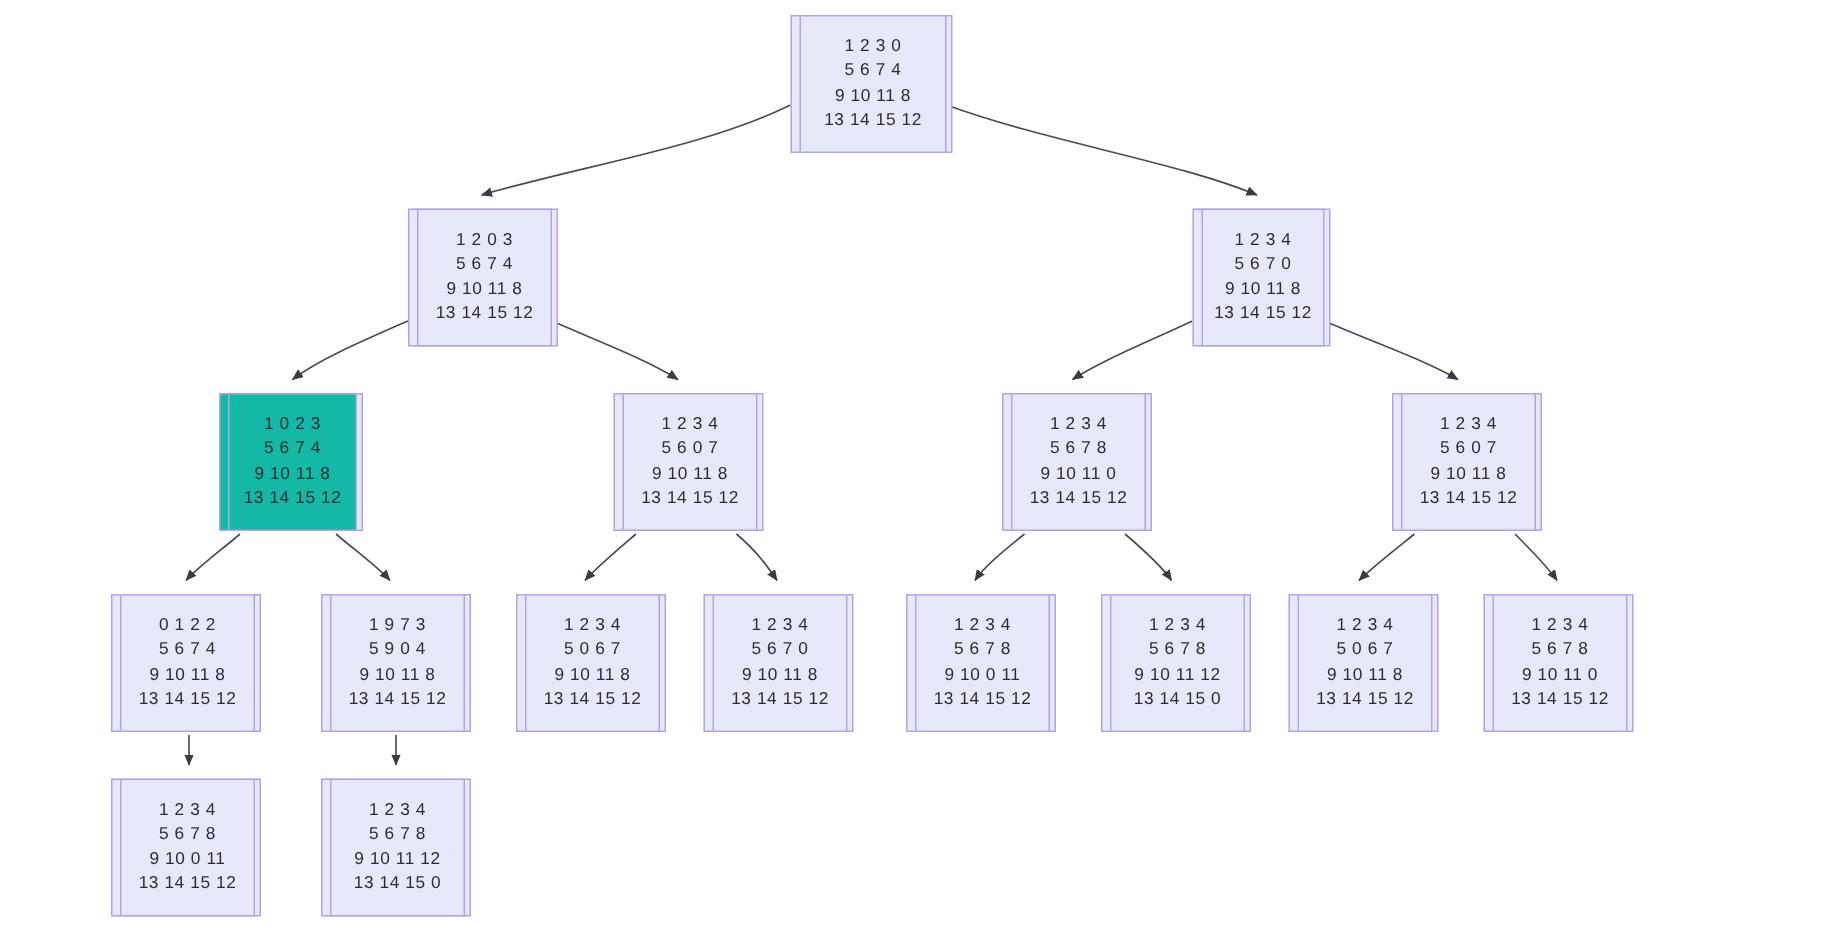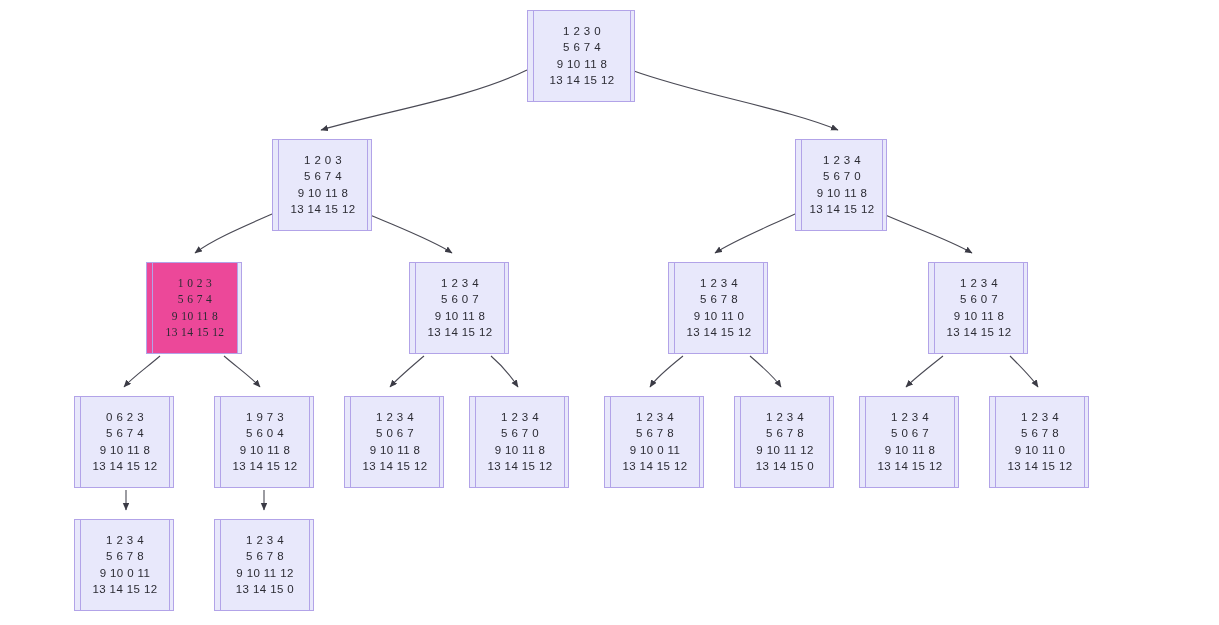--- a/index.html
+++ b/index.html
@@ -105,21 +105,21 @@
         </div>
       </div>
       <div class="node" style="left: 795px; top: 139px; width: 88px; height: 92px; background: rgb(232, 232, 251); border-color: rgb(178, 163, 232);">
         <div class="node-inner" style="border-left-color: rgb(178, 163, 232);">
           <div class="node-row" style="color: rgb(43, 43, 51);">1 2 3 4</div>
           <div class="node-row" style="color: rgb(43, 43, 51);">5 6 7 0</div>
           <div class="node-row" style="color: rgb(43, 43, 51);">9 10 11 8</div>
           <div class="node-row" style="color: rgb(43, 43, 51);">13 14 15 12</div>
         </div>
       </div>
-      <div class="node" style="left: 146px; top: 262px; width: 92px; height: 92px; background: #ec4899; border-color: rgb(178, 163, 232); font-family: Liberation Serif, serif;">
+      <div class="node" style="left: 146px; top: 262px; width: 92px; height: 92px; background: #14b8a6; border-color: rgb(178, 163, 232);">
         <div class="node-inner" style="border-left-color: rgb(178, 163, 232);">
           <div class="node-row" style="color: rgb(43, 43, 51);">1 0 2 3</div>
           <div class="node-row" style="color: rgb(43, 43, 51);">5 6 7 4</div>
           <div class="node-row" style="color: rgb(43, 43, 51);">9 10 11 8</div>
           <div class="node-row" style="color: rgb(43, 43, 51);">13 14 15 12</div>
         </div>
       </div>
       <div class="node" style="left: 409px; top: 262px; width: 96px; height: 92px; background: rgb(232, 232, 251); border-color: rgb(178, 163, 232);">
         <div class="node-inner" style="border-left-color: rgb(178, 163, 232);">
           <div class="node-row" style="color: rgb(43, 43, 51);">1 2 3 4</div>
@@ -139,30 +139,30 @@
       <div class="node" style="left: 928px; top: 262px; width: 96px; height: 92px; background: rgb(232, 232, 251); border-color: rgb(178, 163, 232);">
         <div class="node-inner" style="border-left-color: rgb(178, 163, 232);">
           <div class="node-row" style="color: rgb(43, 43, 51);">1 2 3 4</div>
           <div class="node-row" style="color: rgb(43, 43, 51);">5 6 0 7</div>
           <div class="node-row" style="color: rgb(43, 43, 51);">9 10 11 8</div>
           <div class="node-row" style="color: rgb(43, 43, 51);">13 14 15 12</div>
         </div>
       </div>
       <div class="node" style="left: 74px; top: 396px; width: 96px; height: 92px; background: rgb(232, 232, 251); border-color: rgb(178, 163, 232);">
         <div class="node-inner" style="border-left-color: rgb(178, 163, 232);">
-          <div class="node-row" style="color: rgb(43, 43, 51);">0 6 2 3</div>
+          <div class="node-row" style="color: rgb(43, 43, 51);">0 1 2 2</div>
           <div class="node-row" style="color: rgb(43, 43, 51);">5 6 7 4</div>
           <div class="node-row" style="color: rgb(43, 43, 51);">9 10 11 8</div>
           <div class="node-row" style="color: rgb(43, 43, 51);">13 14 15 12</div>
         </div>
       </div>
       <div class="node" style="left: 214px; top: 396px; width: 96px; height: 92px; background: rgb(232, 232, 251); border-color: rgb(178, 163, 232);">
         <div class="node-inner" style="border-left-color: rgb(178, 163, 232);">
           <div class="node-row" style="color: rgb(43, 43, 51);">1 9 7 3</div>
-          <div class="node-row" style="color: rgb(43, 43, 51);">5 6 0 4</div>
+          <div class="node-row" style="color: rgb(43, 43, 51);">5 9 0 4</div>
           <div class="node-row" style="color: rgb(43, 43, 51);">9 10 11 8</div>
           <div class="node-row" style="color: rgb(43, 43, 51);">13 14 15 12</div>
         </div>
       </div>
       <div class="node" style="left: 344px; top: 396px; width: 96px; height: 92px; background: rgb(232, 232, 251); border-color: rgb(178, 163, 232);">
         <div class="node-inner" style="border-left-color: rgb(178, 163, 232);">
           <div class="node-row" style="color: rgb(43, 43, 51);">1 2 3 4</div>
           <div class="node-row" style="color: rgb(43, 43, 51);">5 0 6 7</div>
           <div class="node-row" style="color: rgb(43, 43, 51);">9 10 11 8</div>
           <div class="node-row" style="color: rgb(43, 43, 51);">13 14 15 12</div>

